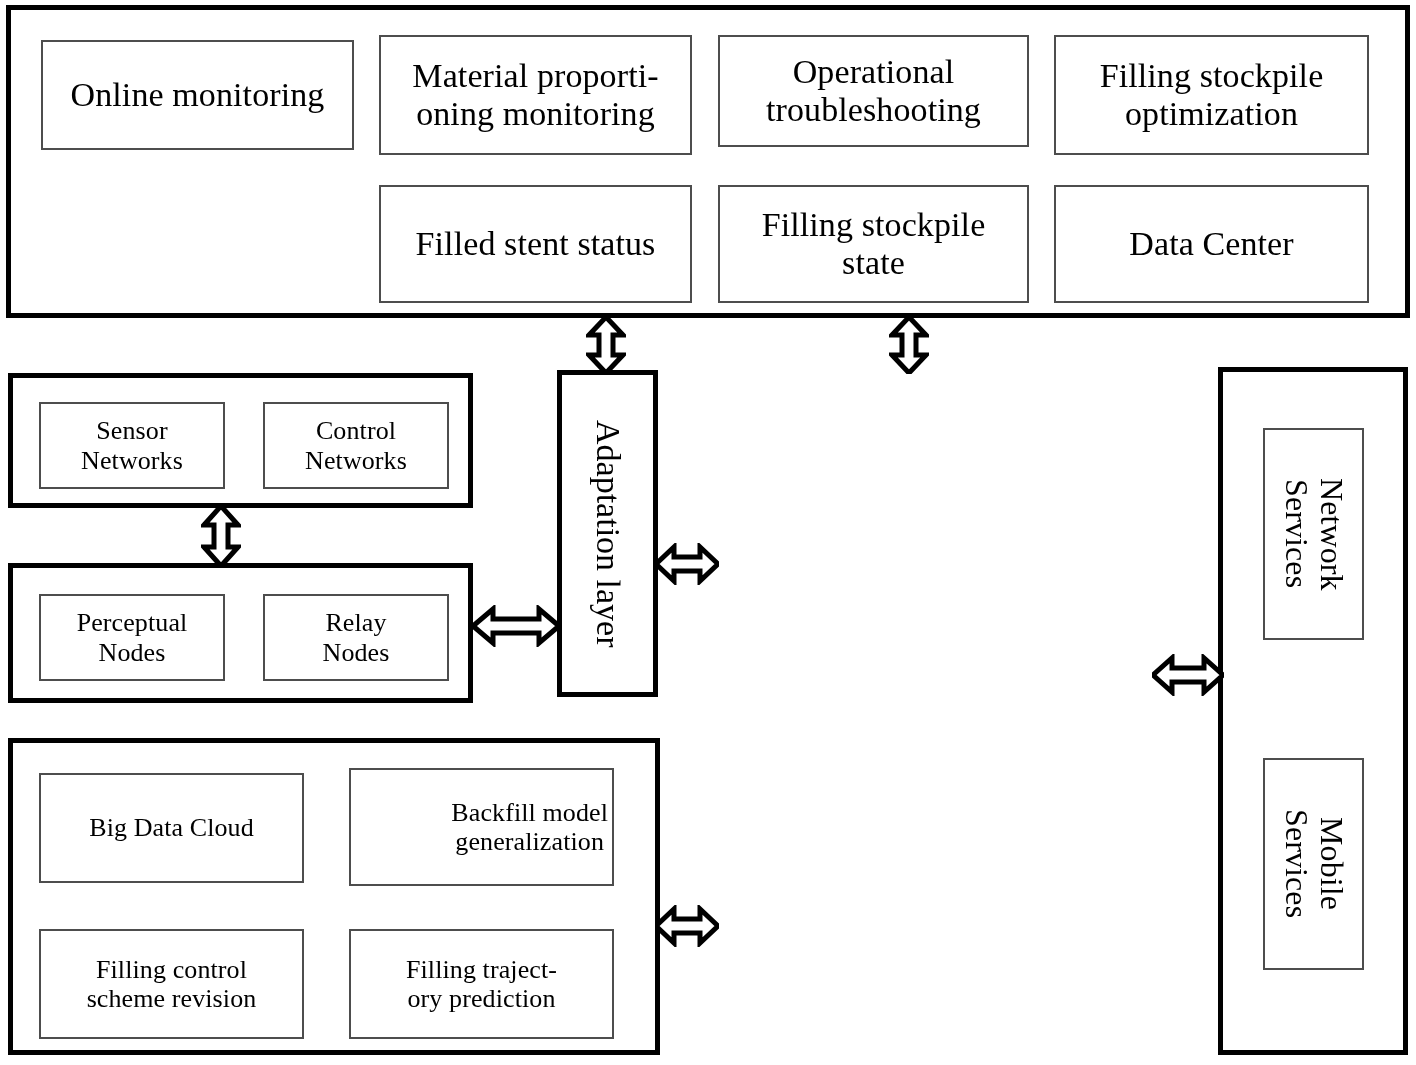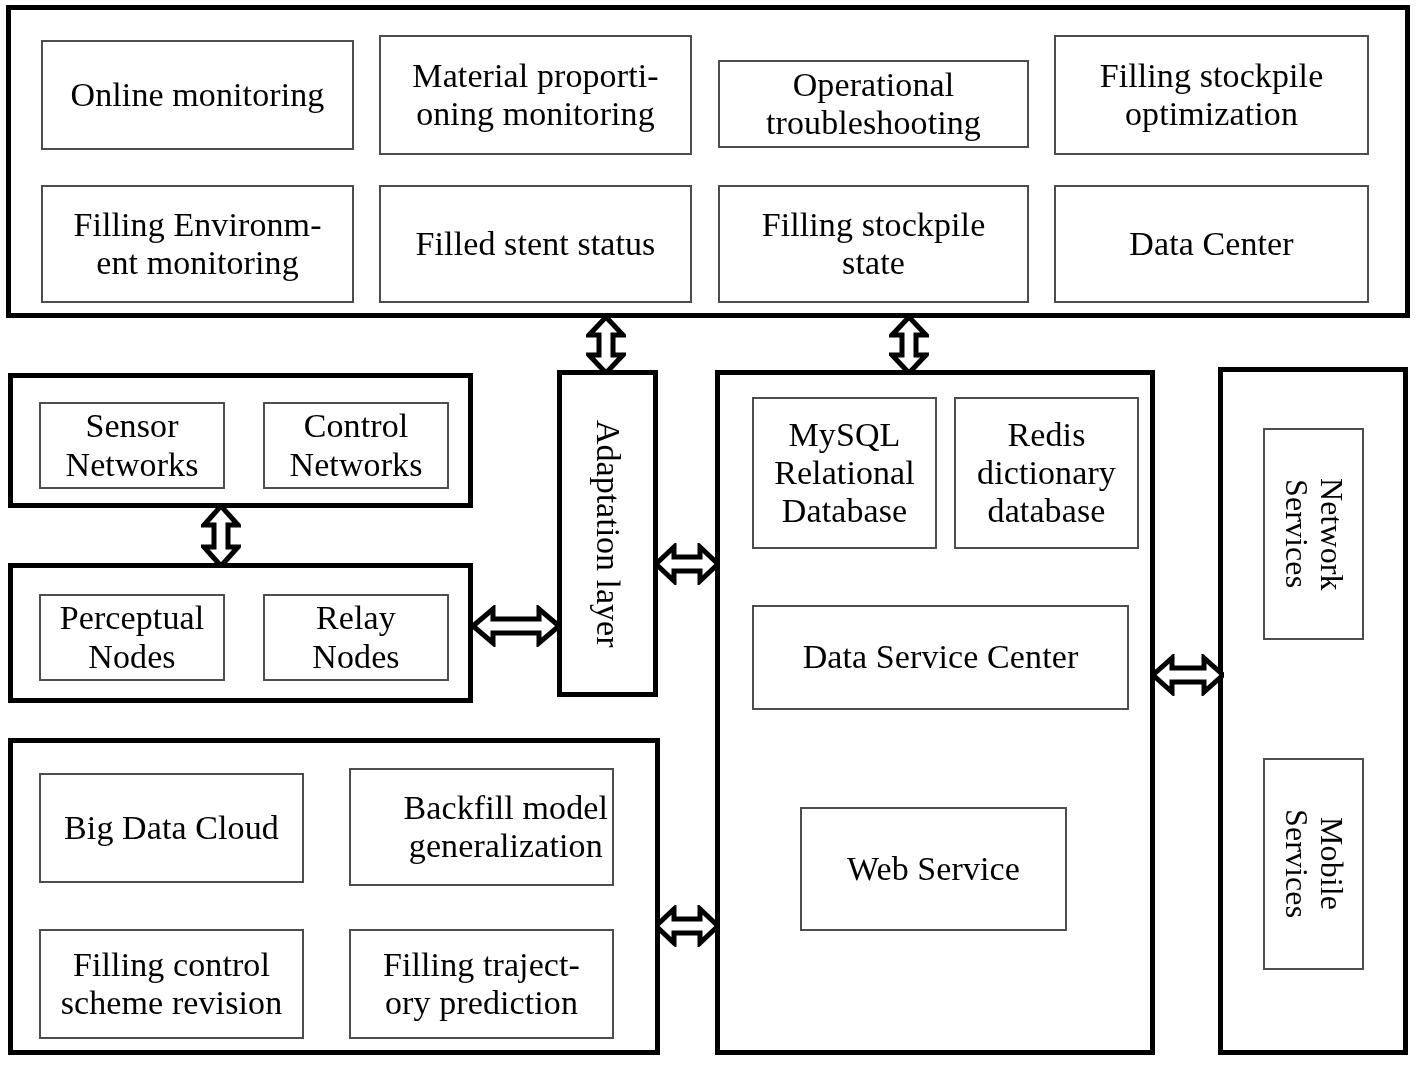--- a/index.html
+++ b/index.html
@@ -36,21 +36,21 @@
     text-align: center;
   }
   .box .label {
     display: block;
     line-height: 1.12;
     padding: 0 4px;
     white-space: pre-line;
     letter-spacing: 0.1px;
   }
   .f34 { font-size: 34px; }
-  .f33 { font-size: 34px; }
+  .f33 { font-size: 26px; }
   .f32 { font-size: 32px; }
   
   .vbox .label {
     writing-mode: vertical-rl;
     text-orientation: mixed;
     white-space: pre-line;
     line-height: 1.12;
     padding: 4px 0;
   }
   
@@ -68,34 +68,30 @@
 
     <div class="box" style="left:30px; top:30px; width:313px; height:110px;">
       <span class="label f34">Online monitoring</span>
     </div>
 
     <div class="box" style="left:368px; top:25px; width:313px; height:120px;">
       <span class="label f34">Material proporti-
 oning monitoring</span>
     </div>
 
-    <div class="box" style="left:707px; top:25px; width:311px; height:88px;margin-top:25px;">
+    <div class="box" style="left:707px; top:25px; width:311px; height:112px;">
       <span class="label f34">Operational
 troubleshooting</span>
     </div>
 
     <div class="box" style="left:1043px; top:25px; width:315px; height:120px;">
       <span class="label f34">Filling stockpile
 optimization</span>
     </div>
 
-    <div class="box" style="left:30px; top:175px; width:313px; height:118px;">
-      <span class="label f34">Filling Environm-
-ent monitoring</span>
-    </div>
 
     <div class="box" style="left:368px; top:175px; width:313px; height:118px;">
       <span class="label f34">Filled stent status</span>
     </div>
 
     <div class="box" style="left:707px; top:175px; width:311px; height:118px;">
       <span class="label f34">Filling stockpile
 state</span>
     </div>
 
@@ -141,42 +137,20 @@
     <div class="box" style="left:336px; top:186px; width:265px; height:110px;">
       <span class="label f33">Filling traject-
 ory prediction</span>
     </div>
   </div>
 
   <div class="panel vbox" style="left:557px; top:370px; width:101px; height:327px; display:flex; align-items:center; justify-content:center;">
     <span class="label f34">Adaptation layer</span>
   </div>
 
-  <div class="panel" style="left:715px; top:370px; width:440px; height:685px;">
-
-    <div class="box" style="left:32px; top:22px; width:185px; height:152px;">
-      <span class="label f33">MySQL
-Relational
-Database</span>
-    </div>
-
-    <div class="box" style="left:234px; top:22px; width:185px; height:152px;">
-      <span class="label f33">Redis
-dictionary
-database</span>
-    </div>
-
-    <div class="box" style="left:32px; top:230px; width:377px; height:105px;">
-      <span class="label f33">Data Service Center</span>
-    </div>
-
-    <div class="box" style="left:80px; top:432px; width:267px; height:124px;">
-      <span class="label f33">Web Service</span>
-    </div>
-  </div>
 
   <div class="panel" style="left:1218px; top:367px; width:190px; height:688px;">
     <div class="box vbox" style="left:40px; top:56px; width:101px; height:212px;">
       <span class="label f32">Network
 Services</span>
     </div>
     <div class="box vbox" style="left:40px; top:386px; width:101px; height:212px;">
       <span class="label f32">Mobile
 Services</span>
     </div>

